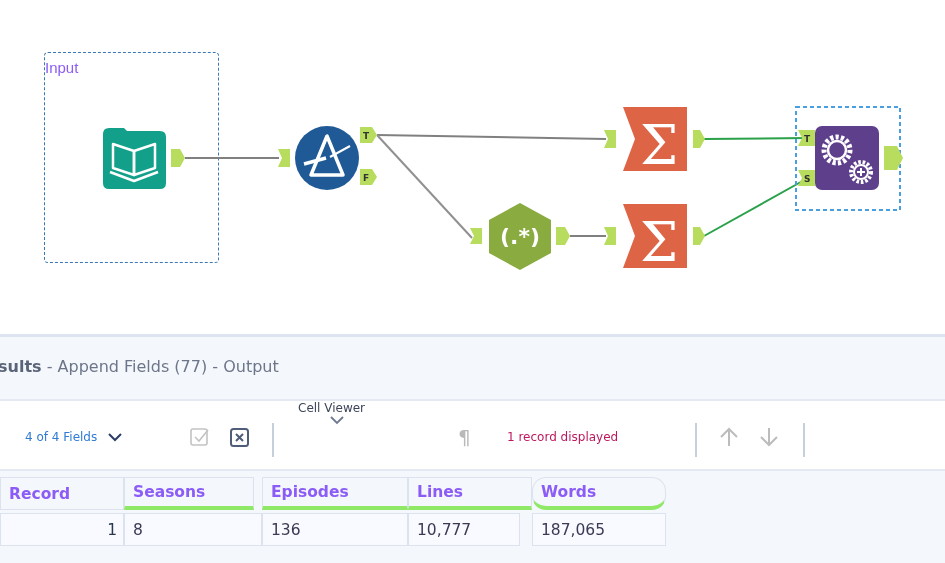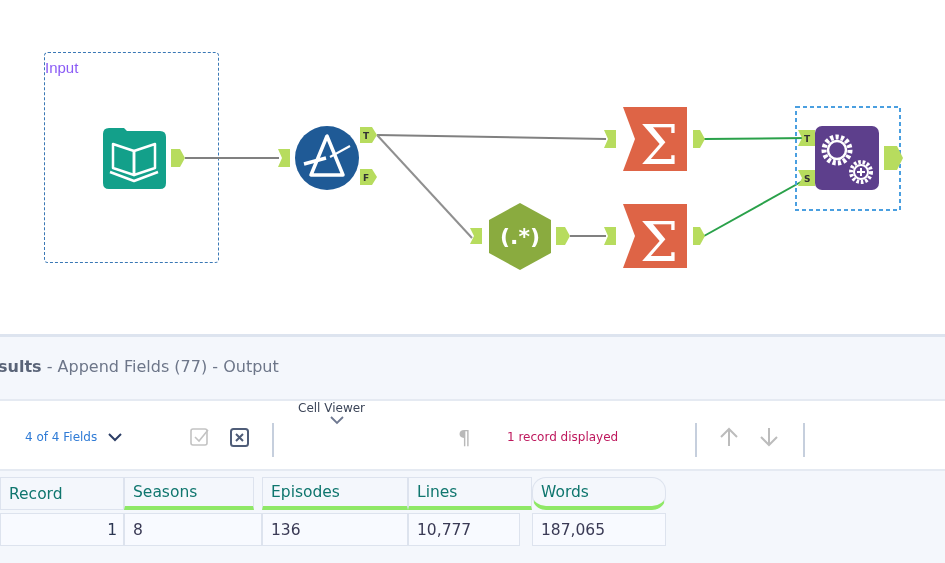--- a/index.html
+++ b/index.html
@@ -24,21 +24,21 @@
   .toolbar { position: absolute; left: 0; top: 62px; width: 945px; height: 72px; background: #ffffff; border-top: 2px solid #e5eaf2; border-bottom: 2px solid #e5eaf2; }
   .tb-item { position: absolute; top: 0; height: 72px; display: flex; align-items: center; font-size: 12px; font-family: "DejaVu Sans", sans-serif; white-space: nowrap; }
   .tb-sep { position: absolute; top: 22px; width: 1.5px; height: 34px; background: #c6cfdd; }
   .fields-link { color: #2f7bd6; }
   .chev { display: inline-block; margin-left: 10px; }
   .cellviewer { color: #3c4558; }
   .records { color: #be185d; }
 
   .grid { position: absolute; left: 0; top: 140px; }
   .cell { position: absolute; height: 33px; background: #f8faff; border: 1.5px solid #dde3ee; font-size: 15.5px; color: #4a5470; display: flex; align-items: center; padding-left: 8px; font-family: "DejaVu Sans", sans-serif; }
-  .hdr { background: #f4f7fc; color: #0f766e; }
+  .hdr { background: #f4f7fc; color: #8b5cf6; font-weight: bold; }
   .hdr.data-col { border-bottom: 4px solid #8fe866; }
   .rownum { justify-content: flex-end; padding-right: 6px; padding-left: 0; color: #2c3652; }
   .val { color: #3a3a55; }
 </style>
 </head>
 <body>
 
 <div id="root">
 
   <div id="canvas">

